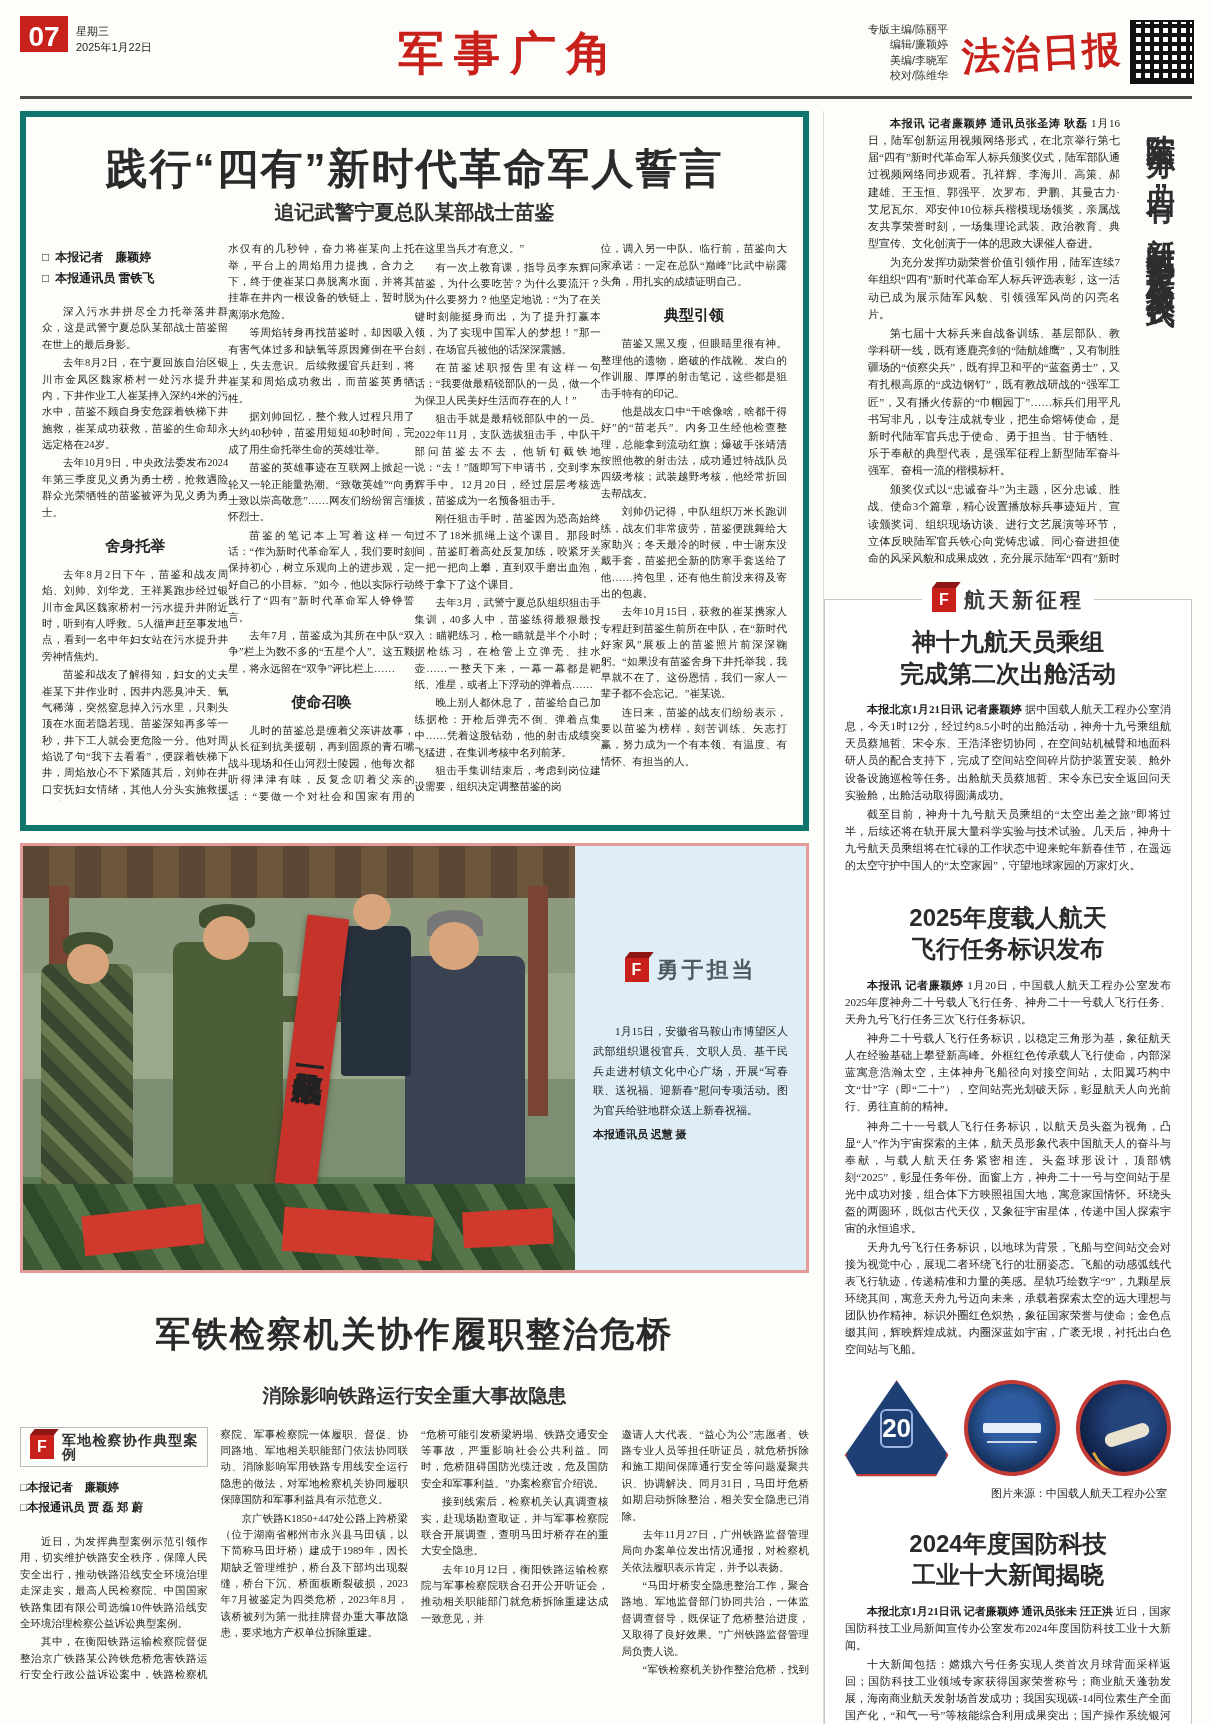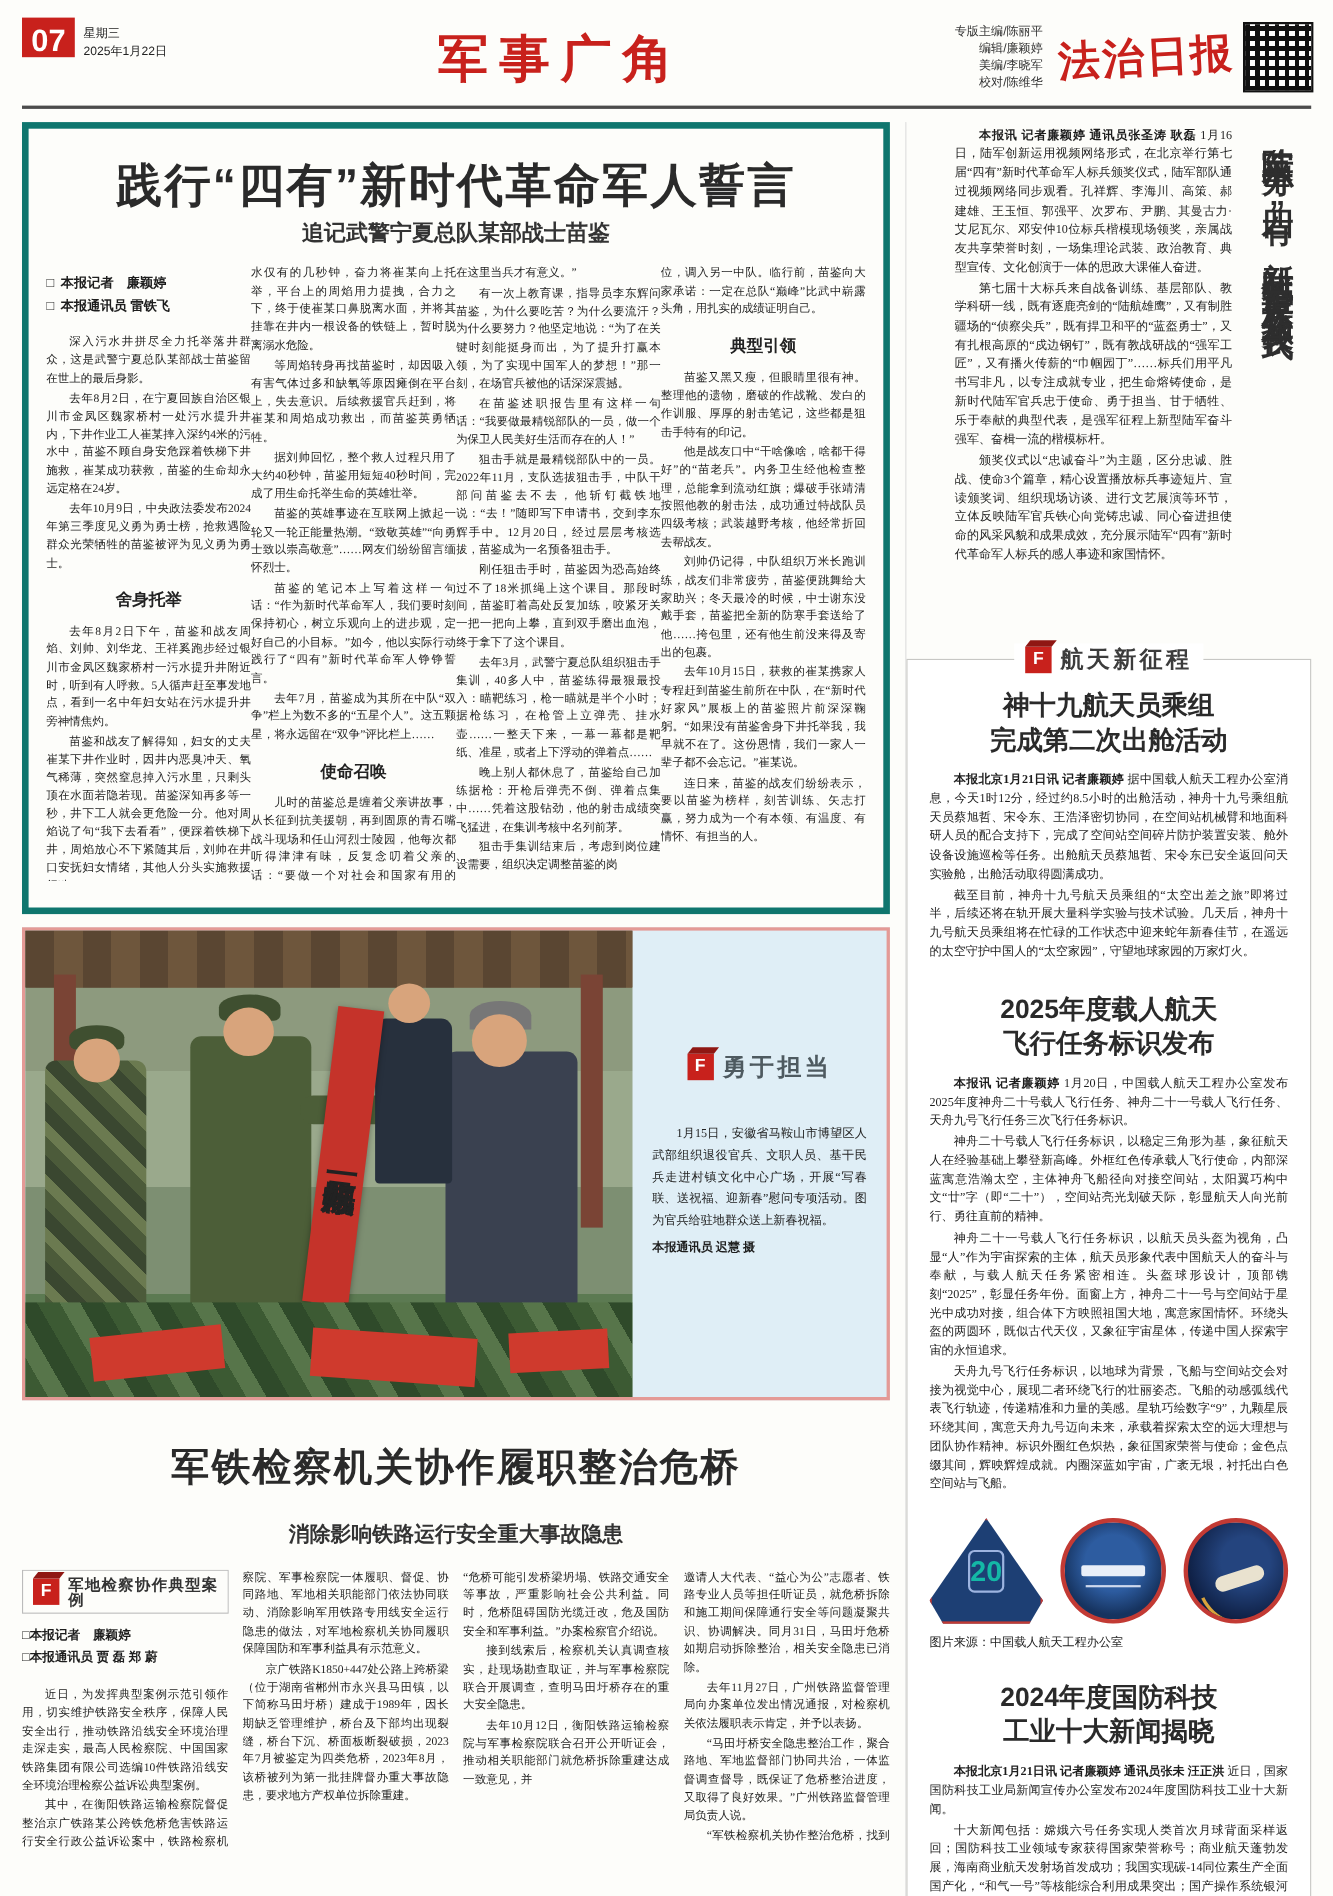--- a/index.html
+++ b/index.html
@@ -77,29 +77,29 @@
   .spacelogo{display:flex;align-items:center;gap:8px;background:#fff;padding:0 10px;
      position:absolute;top:-15px;left:50%;transform:translateX(-50%);}
   .spacelogo .t{font:600 21px/30px "Liberation Sans",sans-serif;color:#3c3c3c;letter-spacing:3px;}
   .sart h2{font:700 24px/1.32 "Liberation Sans",sans-serif;text-align:center;color:#2a2a2a;margin:26px 0 12px;}
   .sart .body{font:11px/1.55 "Liberation Serif",serif;text-align:justify;overflow:hidden;}
   .sart .body p{margin:0 0 2px;text-indent:2em;}
   .patchrow{display:flex;justify-content:center;align-items:center;gap:16px;margin:16px 0 6px;height:104px;}
   .patch{position:relative;}
   .p-tri{width:104px;height:96px;background:#1d3f74;clip-path:polygon(50% 0,100% 78%,88% 100%,12% 100%,0 78%);
          border:0;outline:3px solid #c23a34;outline-offset:-2px;display:flex;align-items:center;justify-content:center;}
-  .p-tri .b{color:#14b8a6;font:700 26px "Liberation Sans",sans-serif;border:2px solid #9db4e0;border-radius:6px;padding:2px 0;}
+  .p-tri .b{color:#ffffff;font:700 26px "Liberation Sans",sans-serif;border:2px solid #9db4e0;border-radius:6px;padding:2px 0;}
   .p-circ{width:96px;height:96px;border-radius:50%;background:radial-gradient(circle at 50% 42%,#2d5ca0 0 38%,#16335f 70%);
           border:4px solid #c23a34;box-sizing:border-box;display:flex;align-items:center;justify-content:center;}
   .p-circ .st{width:58px;height:10px;background:#e8eef8;border-radius:2px;box-shadow:0 14px 0 -4px #cfd9ee;}
   .p-circ2{width:96px;height:96px;border-radius:50%;background:radial-gradient(circle at 60% 40%,#24447e 0 30%,#0d1d40 75%);
           border:4px solid #c23a34;box-sizing:border-box;position:relative;overflow:hidden;}
   .p-circ2 .ship{position:absolute;left:24px;top:44px;width:46px;height:14px;background:#e9e2cf;border-radius:7px;transform:rotate(-18deg);}
   .p-circ2 .arc{position:absolute;left:8px;top:8px;width:80px;height:80px;border-radius:50%;border:3px solid transparent;border-bottom-color:#d9a33c;transform:rotate(20deg);}
-  .srcnote{font:11px/1.4 "Liberation Serif",serif;color:#222;margin:2px 4px 10px 0;}
+  .srcnote{font:11px/1.4 "Liberation Serif",serif;text-align:right;color:#222;margin:2px 4px 10px 0;}
   
   [data-interactable]{cursor:default;}
 </style>
 </head>
 <body>
 
 <div class="page" data-interactable="false">
 
   <div class="hdr" data-interactable="false">
     <div class="pagenum" data-interactable="false">07</div>
@@ -255,20 +255,21 @@
             </div>
         </div>
       </div>
     </div>
 
     <div class="rightcol" data-interactable="false">
 
       <div class="armyblk" data-interactable="false">
         <div class="armytext" id="armytext" data-interactable="false">
             <p data-interactable="false"><strong data-interactable="false">本报讯 记者廉颖婷 通讯员张圣涛 耿磊</strong> 1月16日，陆军创新运用视频网络形式，在北京举行第七届“四有”新时代革命军人标兵颁奖仪式，陆军部队通过视频网络同步观看。孔祥辉、李海川、高策、郝建雄、王玉恒、郭强平、次罗布、尹鹏、其曼古力·艾尼瓦尔、邓安仲10位标兵楷模现场领奖，亲属战友共享荣誉时刻，一场集理论武装、政治教育、典型宣传、文化创演于一体的思政大课催人奋进。</p>
+            <p data-interactable="false">为充分发挥功勋荣誉价值引领作用，陆军连续7年组织“四有”新时代革命军人标兵评选表彰，这一活动已成为展示陆军风貌、引领强军风尚的闪亮名片。</p>
             <p data-interactable="false">第七届十大标兵来自战备训练、基层部队、教学科研一线，既有逐鹿亮剑的“陆航雄鹰”，又有制胜疆场的“侦察尖兵”，既有捍卫和平的“蓝盔勇士”，又有扎根高原的“戍边钢钉”，既有教战研战的“强军工匠”，又有播火传薪的“巾帼园丁”……标兵们用平凡书写非凡，以专注成就专业，把生命熔铸使命，是新时代陆军官兵忠于使命、勇于担当、甘于牺牲、乐于奉献的典型代表，是强军征程上新型陆军奋斗强军、奋楫一流的楷模标杆。</p>
             <p data-interactable="false">颁奖仪式以“忠诚奋斗”为主题，区分忠诚、胜战、使命3个篇章，精心设置播放标兵事迹短片、宣读颁奖词、组织现场访谈、进行文艺展演等环节，立体反映陆军官兵铁心向党铸忠诚、同心奋进担使命的风采风貌和成果成效，充分展示陆军“四有”新时代革命军人标兵的感人事迹和家国情怀。</p>
           </div>
         <div class="vhead" data-interactable="false">陆军举办“四有”新时代革命军人标兵颁奖仪式</div>
       </div>
 
       <div class="spacebox" data-interactable="false">
         <div class="spacelogo" data-interactable="false">
           <span class="cube" data-interactable="false">
               <span class="f">F</span>

